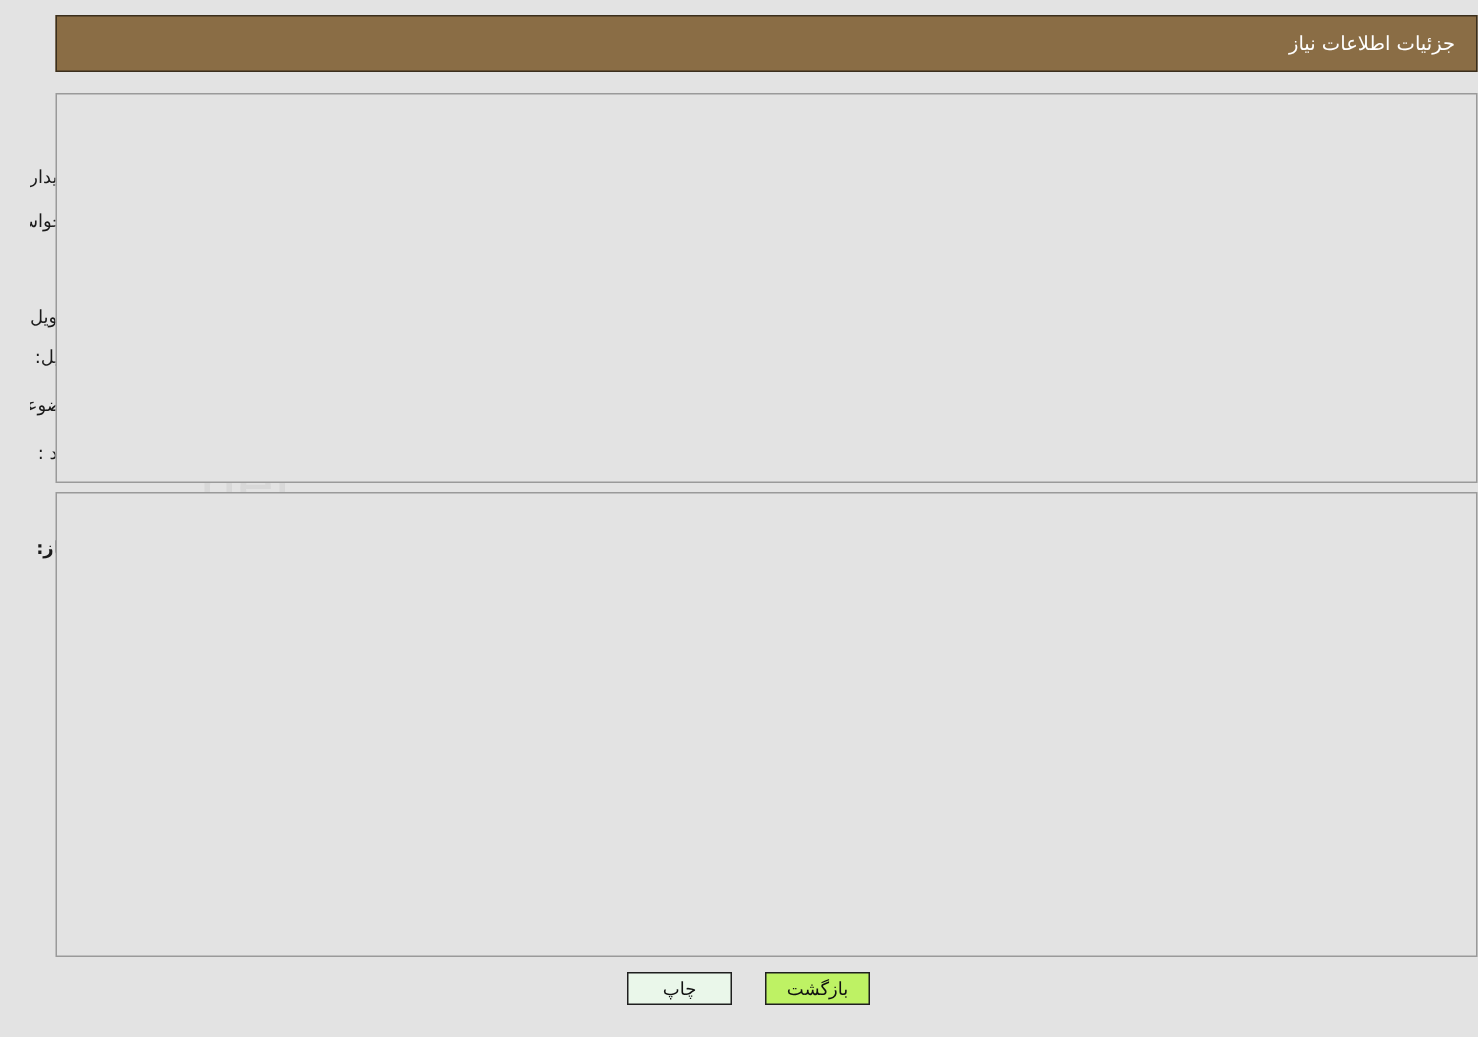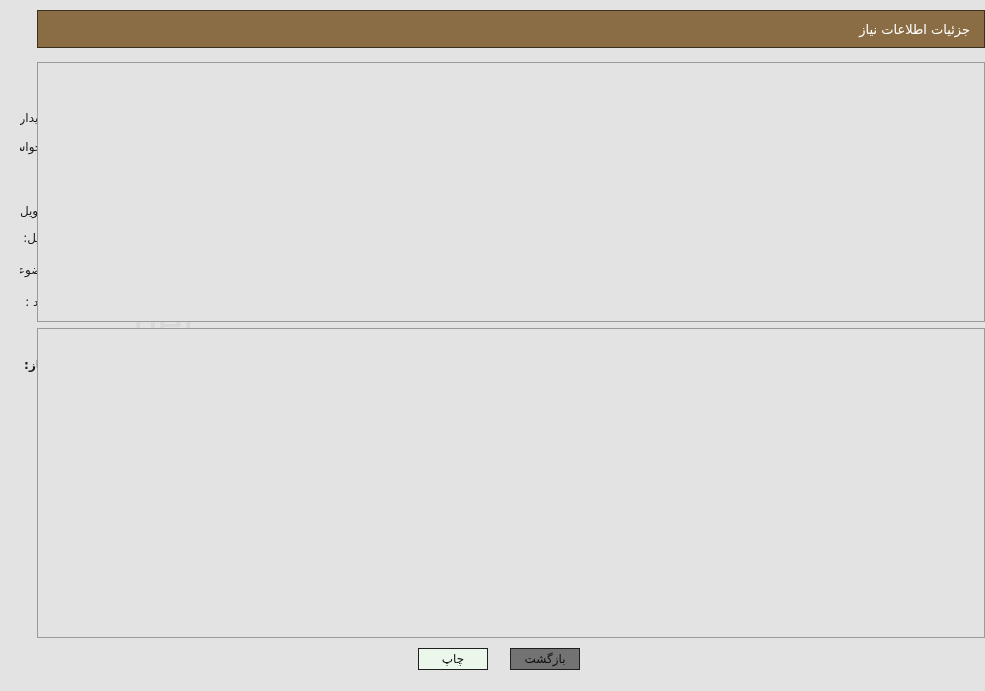--- a/index.html
+++ b/index.html
@@ -227,21 +227,21 @@
     border: 1px solid #1f1f1f;
     height: 22px;
     line-height: 20px;
     font-size: 12px;
     text-align: center;
     cursor: pointer;
     color: #111;
     padding: 0 6px;
   }
   .btn-print  { background: #eaf7ea; }
-  .btn-back   { background: #737373; }
+  .btn-back   { background: #bef264; }
 </style>
 </head>
 <body>
 
 <div class="watermark">
   <div class="wm-shield"></div>
   <div class="wm-v"></div>
   <div class="wm-text">AnaTender</div>
   <div class="wm-dotnet">.net</div>
 </div>

